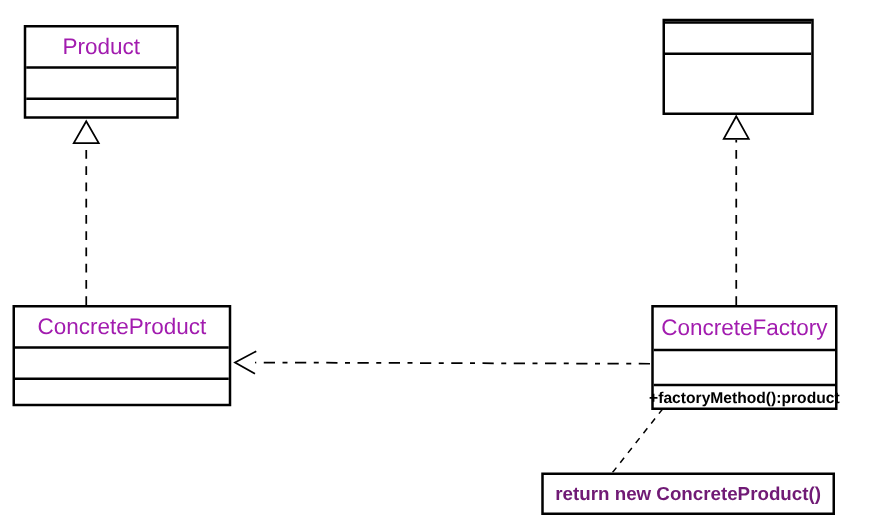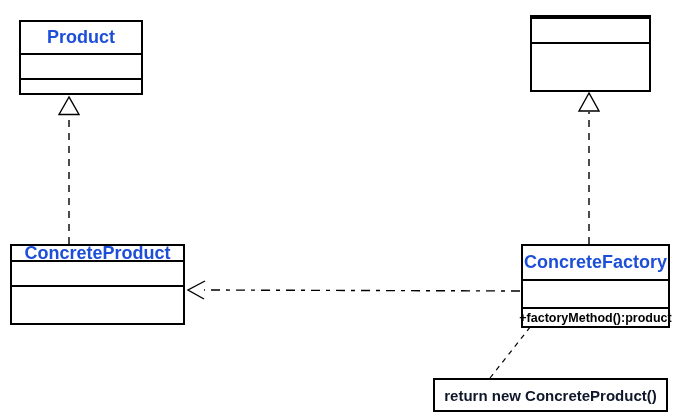--- a/index.html
+++ b/index.html
@@ -29,23 +29,23 @@
     border: 2px solid #000000;
     background: #ffffff;
     display: flex;
     flex-direction: column;
   }
   .cls-title {
     box-sizing: border-box;
     display: flex;
     align-items: center;
     justify-content: center;
-    font-weight: bold;
+    font-weight: normal;
     font-size: 18px;
-    color: #1d4ed8;
+    color: #a21caf;
     white-space: nowrap;
   }
   .cls-compartment {
     box-sizing: border-box;
     border-top: 2px solid #000000;
   }
   .cls-methods-text {
     display: flex;
     align-items: center;
     justify-content: center;
@@ -58,21 +58,21 @@
   .uml-note {
     position: absolute;
     box-sizing: border-box;
     border: 2px solid #000000;
     background: #ffffff;
     display: flex;
     align-items: center;
     justify-content: center;
     font-weight: bold;
     font-size: 15px;
-    color: #0f172a;
+    color: #701a75;
     white-space: nowrap;
   }
   .dash-line {
     stroke: #000000;
     stroke-width: 1.4;
     fill: none;
     stroke-dasharray: 7 6;
   }
   .dashdot-line {
     stroke: #000000;
@@ -129,21 +129,21 @@
     <div class="cls-compartment" style="height:25px;"></div>
     <div class="cls-compartment" style="flex:1;"></div>
   </div>
 
   <div class="uml-class" style="left:530px; top:15px; width:121px; height:77px;">
     <div class="cls-compartment" style="height:25px;"></div>
     <div class="cls-compartment" style="flex:1;"></div>
   </div>
 
   <div class="uml-class" style="left:10px; top:244px; width:175px; height:81px;">
-    <div class="cls-title" style="height:14px;border-radius:14px;">ConcreteProduct</div>
+    <div class="cls-title" style="height:31px;border-radius:14px;">ConcreteProduct</div>
     <div class="cls-compartment" style="height:25px;"></div>
     <div class="cls-compartment" style="flex:1;"></div>
   </div>
 
   <div class="uml-class" style="left:521px; top:244px; width:149px; height:84px;">
     <div class="cls-title" style="height:33px;">ConcreteFactory</div>
     <div class="cls-compartment" style="height:28px;"></div>
     <div class="cls-compartment cls-methods-text" style="flex:1;">+factoryMethod():product</div>
   </div>
 

